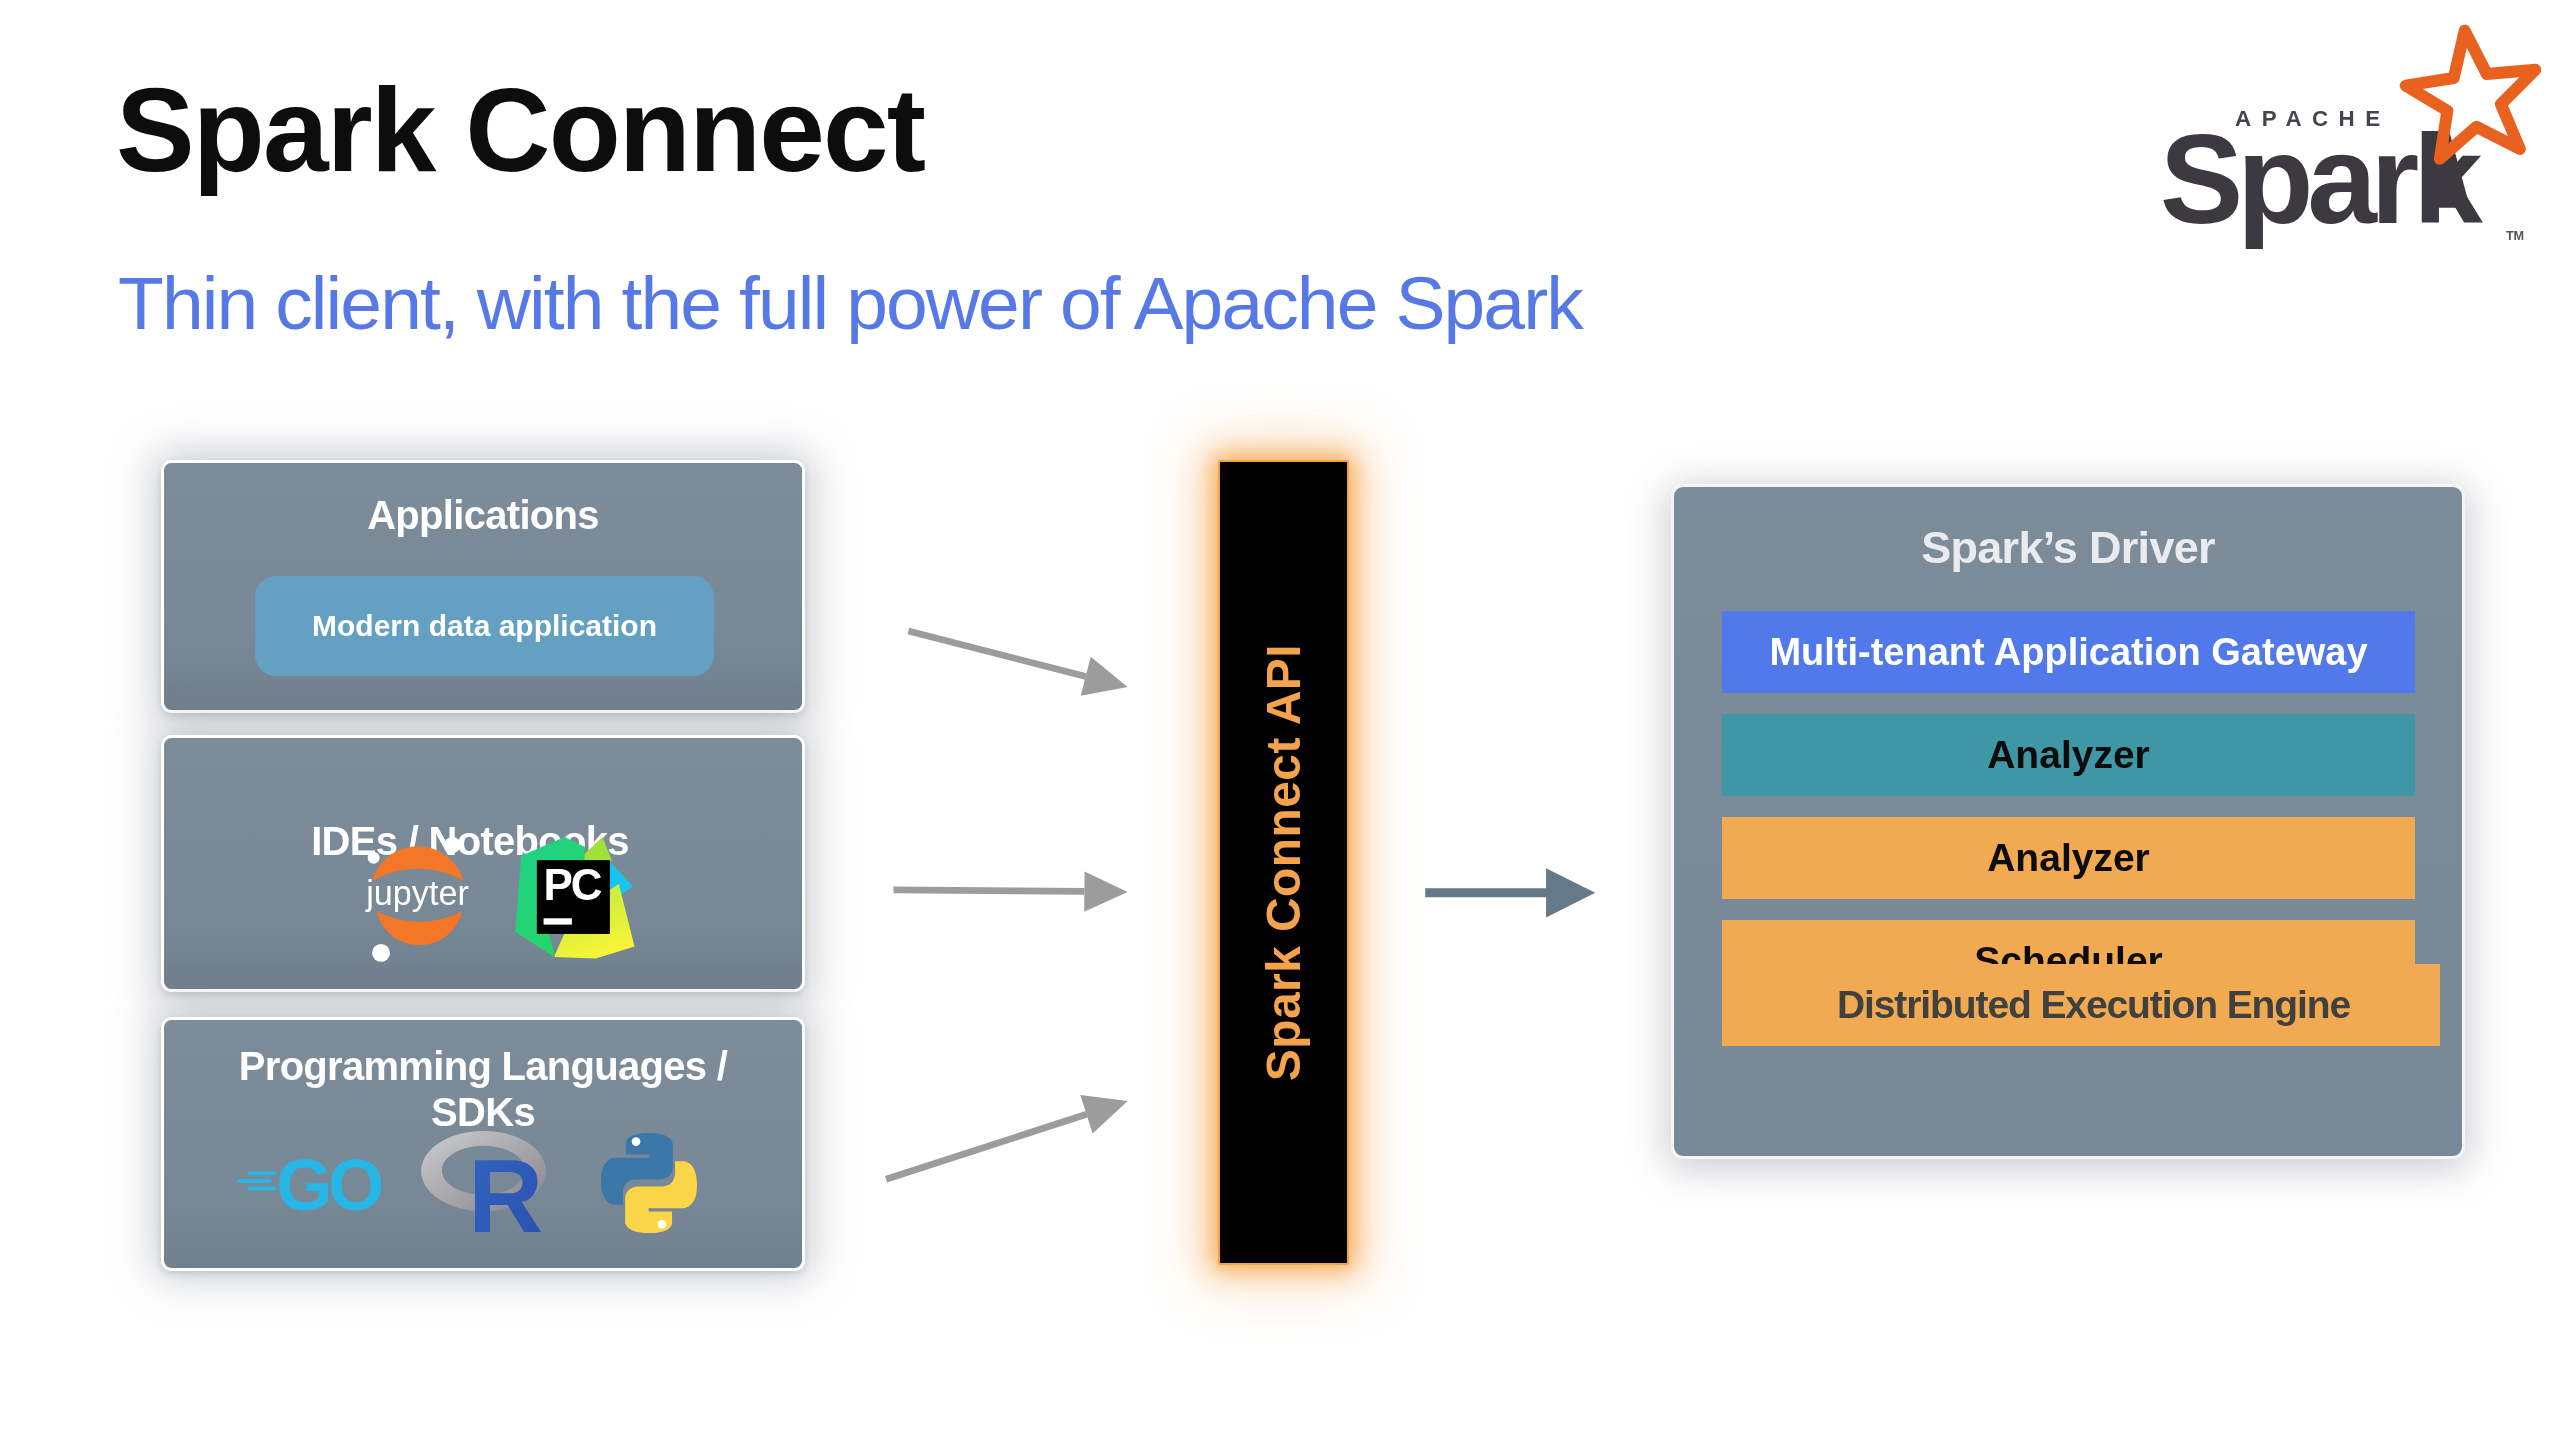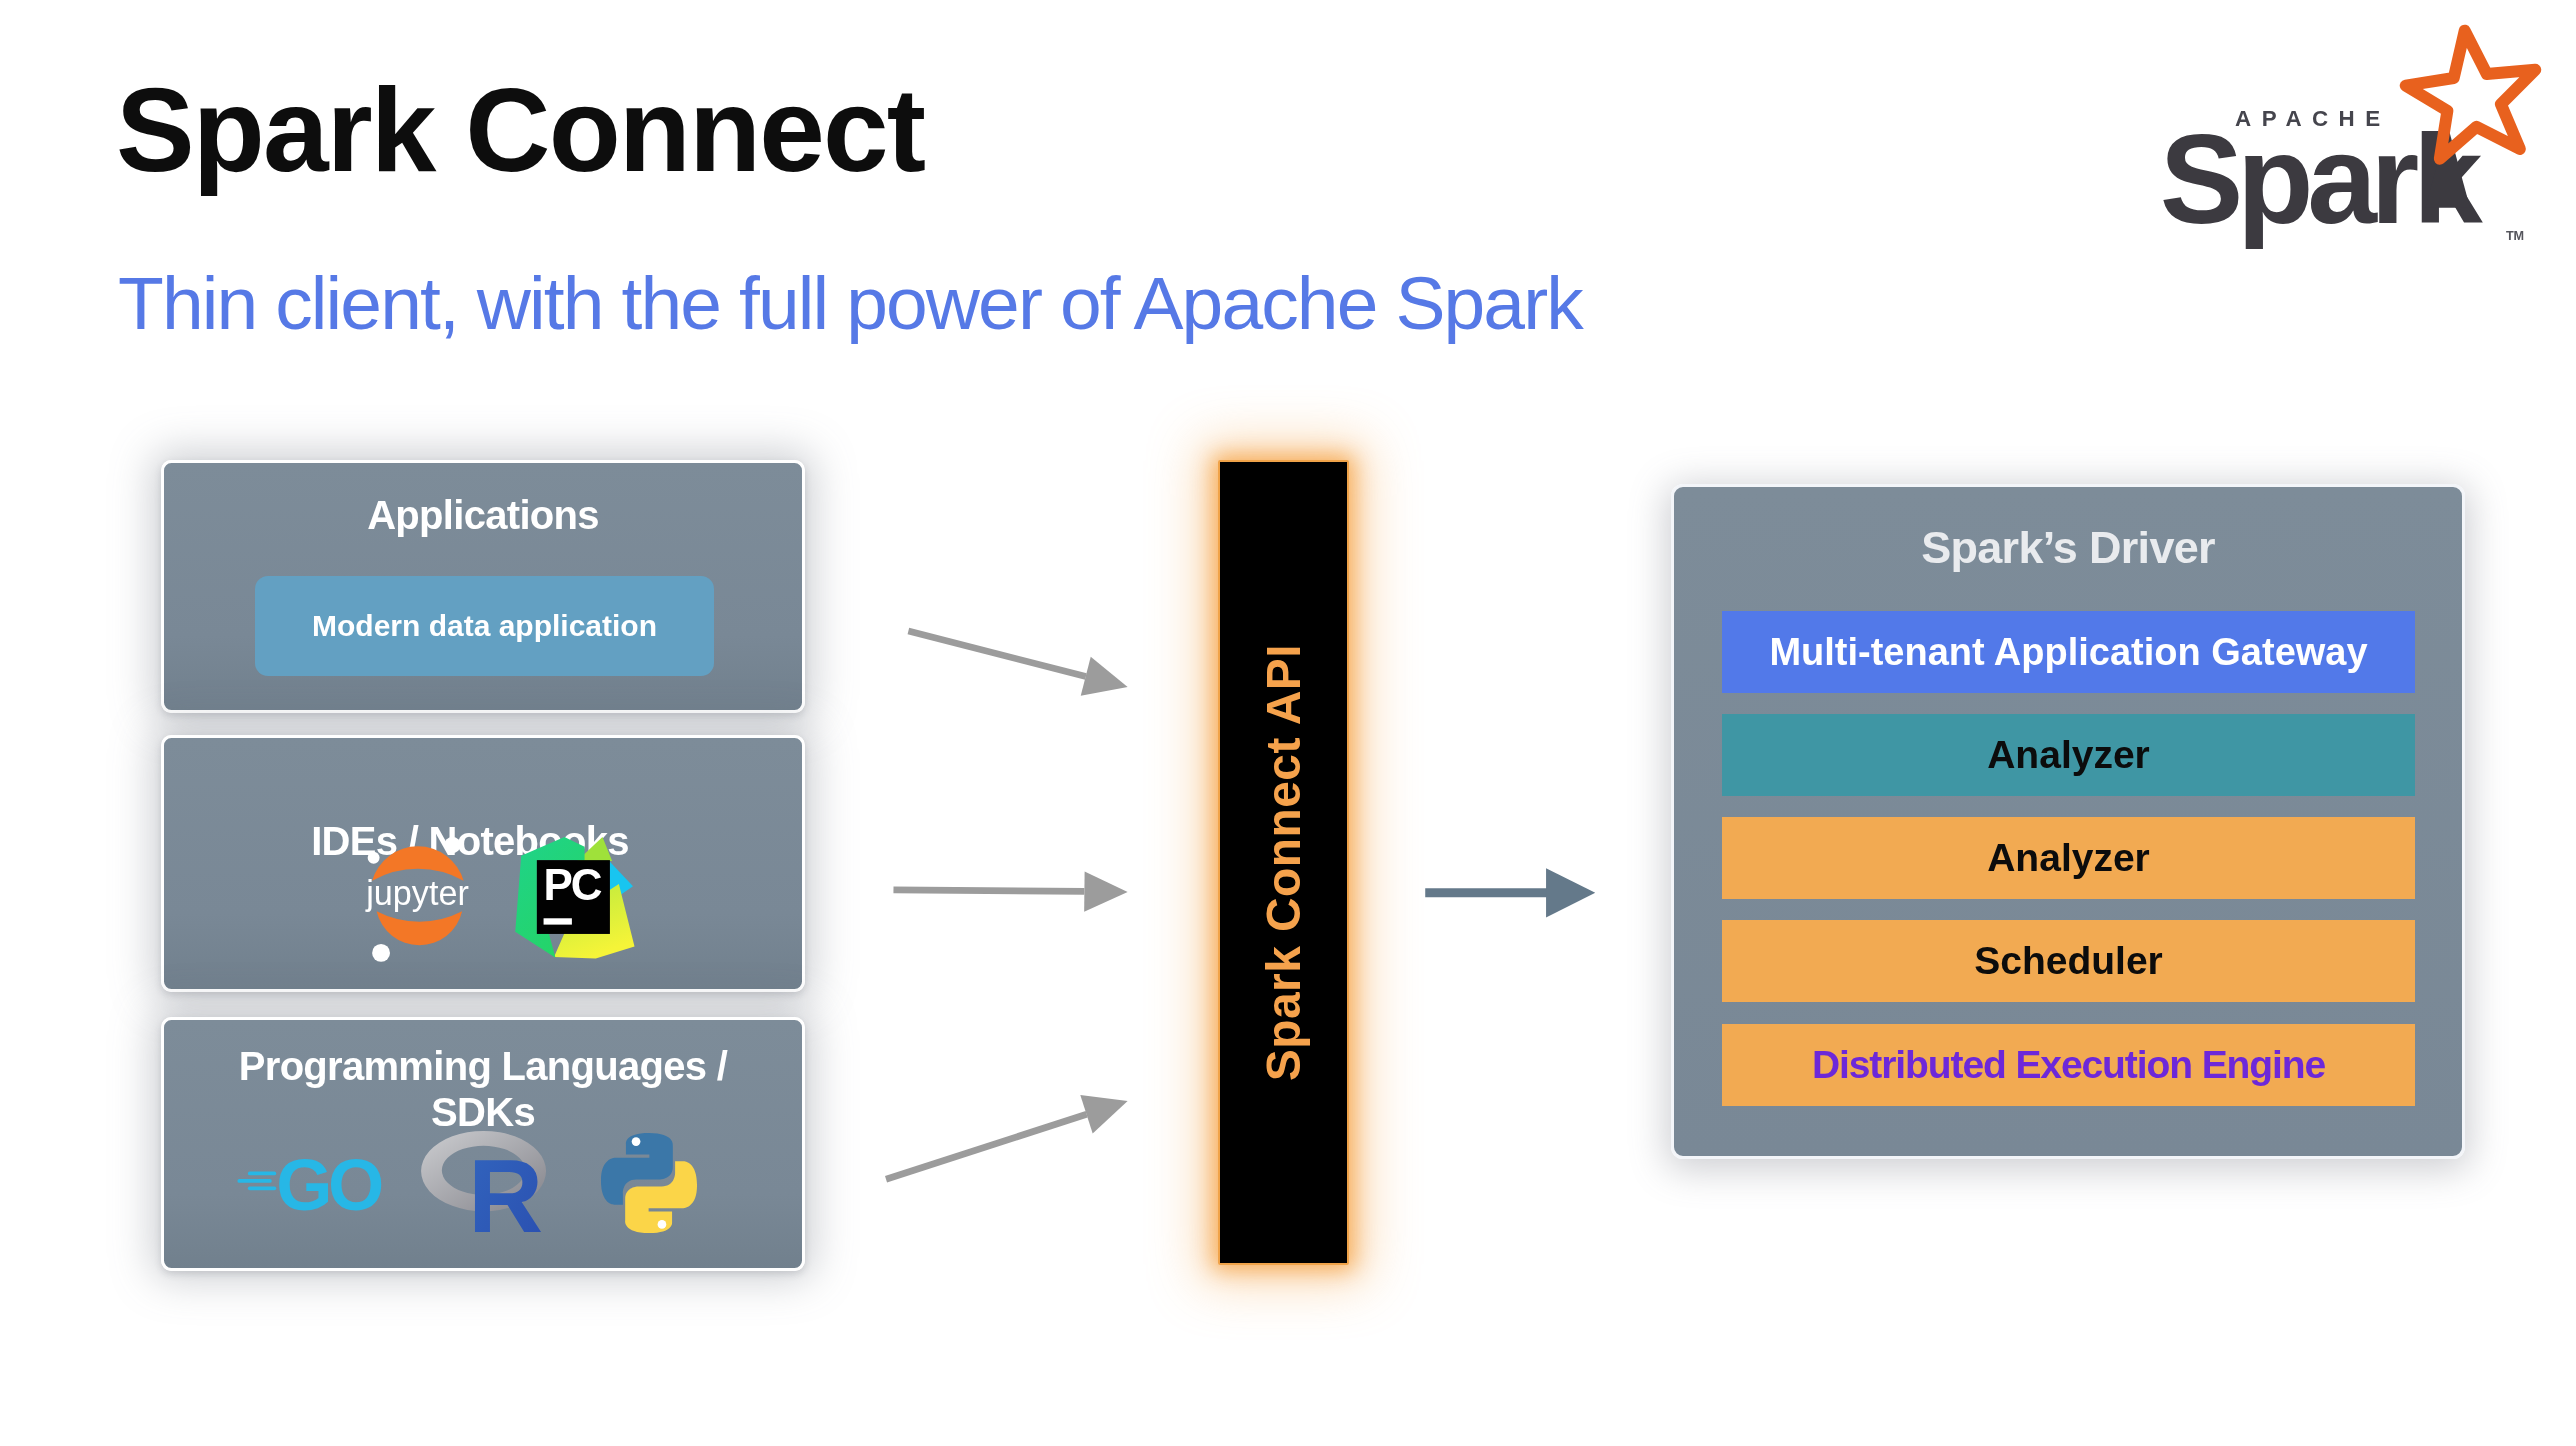--- a/index.html
+++ b/index.html
@@ -5,33 +5,33 @@
   html,body{margin:0;padding:0;}
   body{width:2576px;height:1447px;background:#ffffff;font-family:"Liberation Sans",sans-serif;position:relative;overflow:hidden;}
   .abs{position:absolute;}
   .title{left:116px;top:71px;font-size:118px;font-weight:bold;color:#0d0d0d;letter-spacing:-1.9px;line-height:1;}
   .subtitle{left:118px;top:266px;font-size:75px;font-weight:normal;color:#5679e6;line-height:1;letter-spacing:-1.9px;}
   .gbox{background:linear-gradient(180deg,#7d8c99 0%,#798896 70%,#71808d 100%);border:3px solid #ffffff;border-radius:10.4px;box-sizing:border-box;box-shadow:0 0 41px 9px rgba(112,117,130,0.34), 0 3px 7.5px rgba(60,65,75,0.18);}
   .box1{left:161px;top:460px;width:644px;height:253px;}
   .box2{left:161px;top:735px;width:644px;height:257px;}
   .box3{left:161px;top:1017px;width:644px;height:254px;}
   .boxtitle{width:644px;text-align:center;font-weight:bold;color:#ffffff;font-size:40px;line-height:46px;letter-spacing:-0.7px;}
-  .innerblue{left:255px;top:576px;width:459px;height:100px;border-radius:13px;background:#63a0c2;display:flex;align-items:center;justify-content:center;color:#ffffff;font-weight:bold;font-size:30px;}
+  .innerblue{left:255px;top:576px;width:459px;height:100px;border-radius:21px;background:#63a0c2;display:flex;align-items:center;justify-content:center;color:#ffffff;font-weight:bold;font-size:30px;}
   .blackbox{left:1218px;top:460px;width:131px;height:805px;background:#000000;border:2.2px solid #f0a349;box-sizing:border-box;border-radius:2.2px;
      box-shadow:0 0 21px 4.5px rgba(246,166,74,0.85), 0 0 52px 18px rgba(247,175,95,0.45);}
   .vtext{left:1218px;top:460px;width:131px;height:805px;display:flex;align-items:center;justify-content:center;}
   .vtext span{writing-mode:vertical-rl;transform:rotate(180deg);color:#f5a24c;font-weight:bold;font-size:48px;letter-spacing:0.4px;}
   .rbox{left:1671px;top:484px;width:794px;height:675px;background:linear-gradient(180deg,#7d8c99 0%,#798896 100%);border:3px solid #f3f5f9;border-radius:12px;box-sizing:border-box;box-shadow:0 6px 37px 4.5px rgba(105,110,122,0.33);}
   .rtitle{left:1671px;top:525px;width:794px;text-align:center;color:#e9ebee;font-weight:bold;font-size:45px;line-height:1;letter-spacing:-0.7px;}
   .row{left:1722px;width:693px;height:82px;display:flex;align-items:center;justify-content:center;font-size:39px;font-weight:bold;}
   .rowblue{top:611px;background:#5279e9;color:#ffffff;font-size:38px;}
   .rowteal{top:714px;background:#3f96a4;color:#0c0c0c;}
   .roworange1{top:817px;background:#f2aa52;color:#0c0c0c;}
   .roworange2{top:920px;background:#f2aa52;color:#0c0c0c;}
-  .roworange3{top:1024px;background:#f2aa52;color:#6d28d9;}
+  .roworange3{top:964px;background:#f2aa52;color:#404040;padding-left:25px;}
 </style>
 </head>
 <body>
   <div class="abs title">Spark Connect</div>
   <div class="abs subtitle">Thin client, with the full power of Apache Spark</div>
 
   <svg class="abs" style="left:2118px;top:15px;" width="458" height="254" viewBox="0 0 614 340">
     <text x="157" y="148" font-family="Liberation Sans" font-size="30" font-weight="bold" fill="#45454d" letter-spacing="14">APACHE</text>
     <text x="56" y="278" font-family="Liberation Sans" font-size="168" font-weight="bold" fill="#3c3a40" letter-spacing="-8.5">Spark</text>
     <path d="M464.8,20.7 L494.4,78.8 L559.4,73.1 L513.3,119.3 L538.7,179.3 L480.6,149.7 L431.4,192.5 L441.6,128.1 L385.7,94.4 L450.1,84.2 Z" fill="#ffffff" stroke="none"></path>

